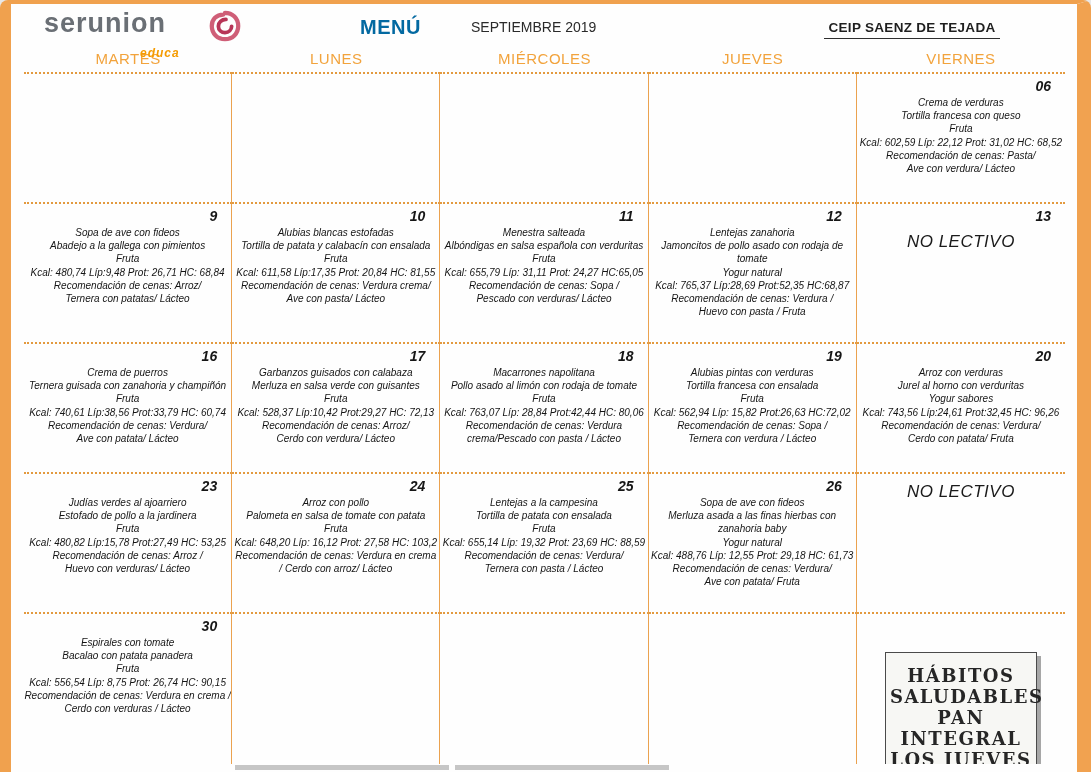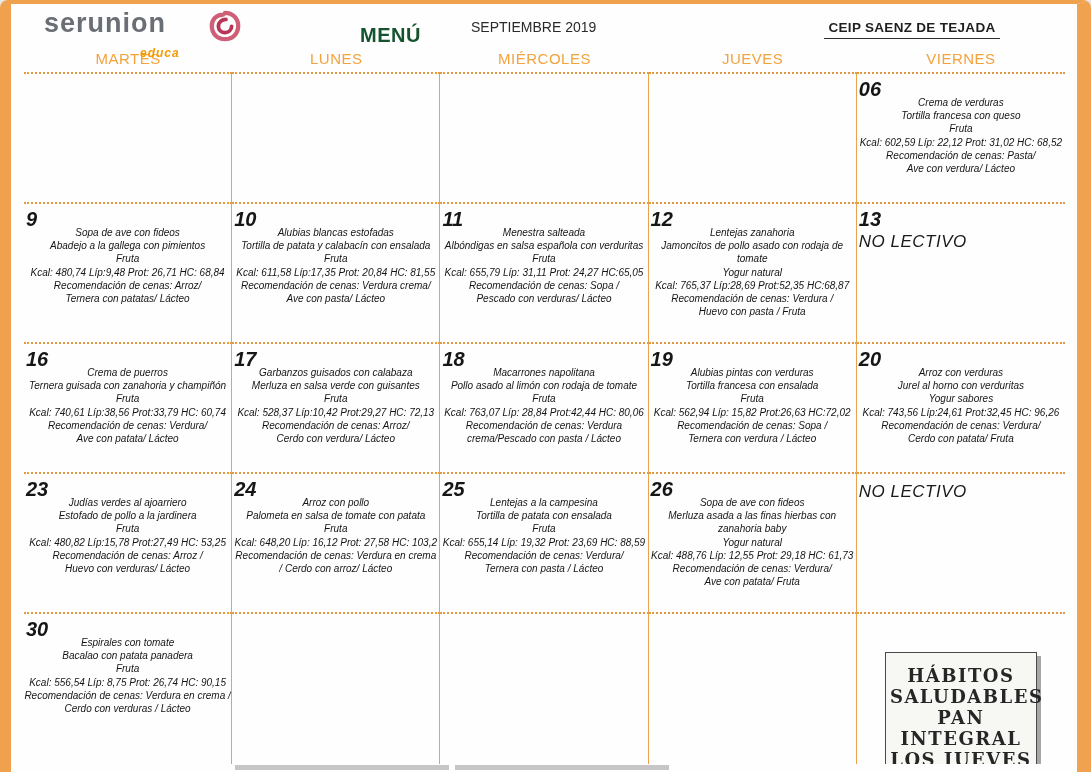--- a/index.html
+++ b/index.html
@@ -15,21 +15,21 @@
     overflow:hidden;
     font-family:"Liberation Sans",sans-serif;
     color:#1f1f1f;
   }
   
   .header{position:relative;height:46px;}
   .logo{position:absolute;left:33px;top:4px;display:flex;align-items:flex-start;gap:40px;}
   .logo-text{font-size:27px;font-weight:600;letter-spacing:1px;color:#6a6f75;line-height:30px;}
   .logo-sub{position:absolute;left:96px;top:26px;font-size:12px;font-style:italic;font-weight:bold;color:#f59b00;letter-spacing:1px;margin-top:12px;}
   .rose{margin-left:2px;margin-top:1px;}
-  .menu-title{position:absolute;left:349px;top:20px;font-size:20px;font-weight:bold;color:#14532d;letter-spacing:0.5px;}
+  .menu-title{position:absolute;left:349px;top:12px;font-size:20px;font-weight:bold;color:#0369a1;letter-spacing:0.5px;}
   .month{position:absolute;left:460px;top:15px;font-size:14px;color:#2a2a2a;}
   .school{position:absolute;left:778px;top:14px;width:246px;text-align:center;}
   .school span{display:inline-block;font-size:13.5px;font-weight:bold;letter-spacing:0.3px;border-bottom:1.5px solid #2e2e2e;padding:0 4px 3px 4px;}
   
   .day-row{
     display:grid;grid-template-columns:repeat(5,1fr);
     margin:0 12px 0 13px;height:24px;
   }
   .day-cell{
     text-align:center;font-size:15px;color:#f2a33c;letter-spacing:0.5px;
@@ -43,30 +43,30 @@
   }
   .cell{
     position:relative;box-sizing:border-box;
     border-right:1.5px solid #eba24f;
     border-bottom:2px dotted #e39a3f;
     padding:2px 2px 0 2px;overflow:hidden;
   }
   .cell:nth-child(5n){border-right:none;}
   .cell:nth-child(n+21){border-bottom:none;}
   .date{
-    height:18px;text-align:left;padding:2px 12px 0 0;
-    font-size:20px;font-weight:bold;font-style:italic;color:#161616;
+    height:18px;text-align:right;padding:2px 12px 0 0;
+    font-size:14px;font-weight:bold;font-style:italic;color:#161616;
   }
   .menu-line{
     display:flex;justify-content:center;
     white-space:nowrap;
     font-style:italic;font-size:10px;line-height:13.2px;color:#141414;
   }
   .no-lectivo{
-    margin-top:6px;text-align:left;
+    margin-top:6px;text-align:center;
     font-style:italic;font-size:17px;letter-spacing:0.5px;color:#1a1a1a;
   }
   
   .habits-box{
     width:142px;margin:16px auto 0 auto;
     background:#f7f7f4;
     border:1.5px solid #4a4a4a;
     box-shadow:4px 4px 0 rgba(120,120,120,0.65);
     padding:12px 4px 12px 4px;text-align:center;
   }

